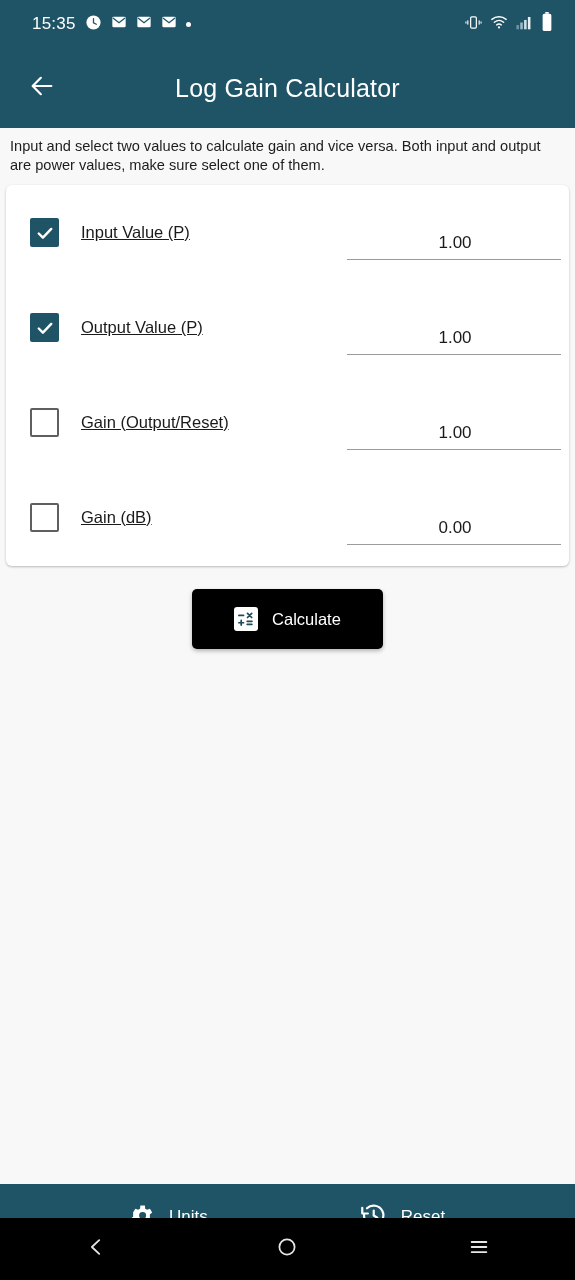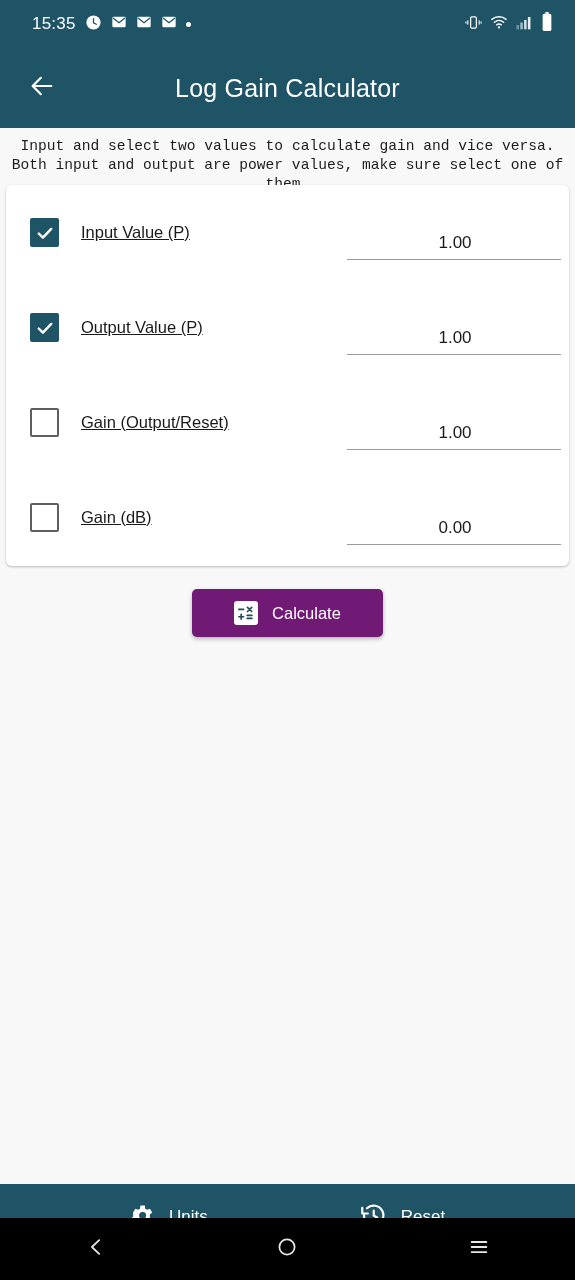--- a/index.html
+++ b/index.html
@@ -32,21 +32,21 @@
   .apptitle{
     position:absolute; left:0; right:0; text-align:center;
     color:#ffffff; font-size:25px; font-weight:400; letter-spacing:.2px;
     pointer-events:none;
   }
 
   
   .desc{
     position:absolute; top:128px; left:0; width:575px;
     padding:9px 10px 0 10px;
-    text-align:center; color:#1d1d1d; font-size:14.6px; line-height:1.30;font-family:Liberation Mono, monospace;
+    color:#1d1d1d; font-size:14.6px; line-height:1.30;
   }
 
   
   .card{
     position:absolute; left:6px; top:185px; width:563px; height:381px;
     background:#ffffff; border-radius:6px;
     box-shadow:0 1px 3px rgba(0,0,0,.16), 0 1px 2px rgba(0,0,0,.10);
   }
   .row{ position:absolute; left:0; width:563px; height:95px; }
   .row .left{
@@ -66,22 +66,22 @@
   .valtext{
     position:absolute; left:0; right:0; bottom:27px;
     text-align:center; font-size:17px; color:#1a1a1a;
   }
   .valline{
     position:absolute; left:1px; right:3px; bottom:20px; height:1px; background:#9b9b9b;
   }
 
   
   .calcbtn{
-    position:absolute; left:192px; top:589px; width:191px; height:48px;
-    background:#701a75; border-radius:5px;
+    position:absolute; left:192px; top:589px; width:191px; height:60px;
+    background:#000000; border-radius:5px;
     display:flex; align-items:center; justify-content:center; gap:14px;
     box-shadow:0 2px 4px rgba(0,0,0,.28);
   }
   .calcicon{
     width:24px; height:24px; border-radius:3px; background:#ffffff;
     display:flex; align-items:center; justify-content:center; flex:none;
   }
   .calclabel{ color:#ffffff; font-size:16.5px; }
 
   

